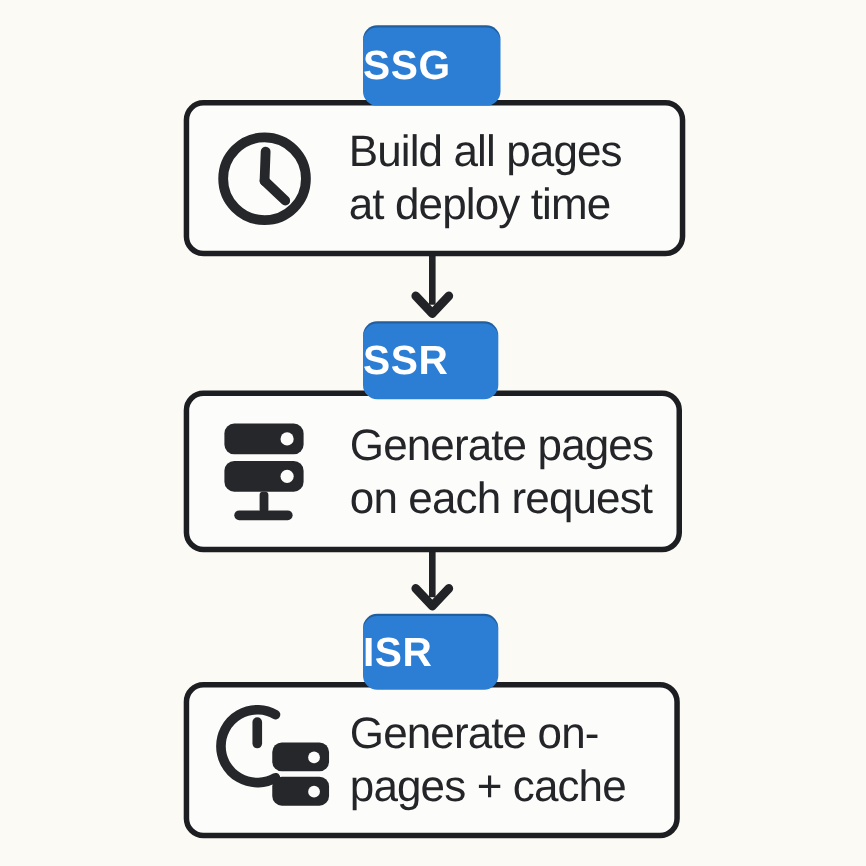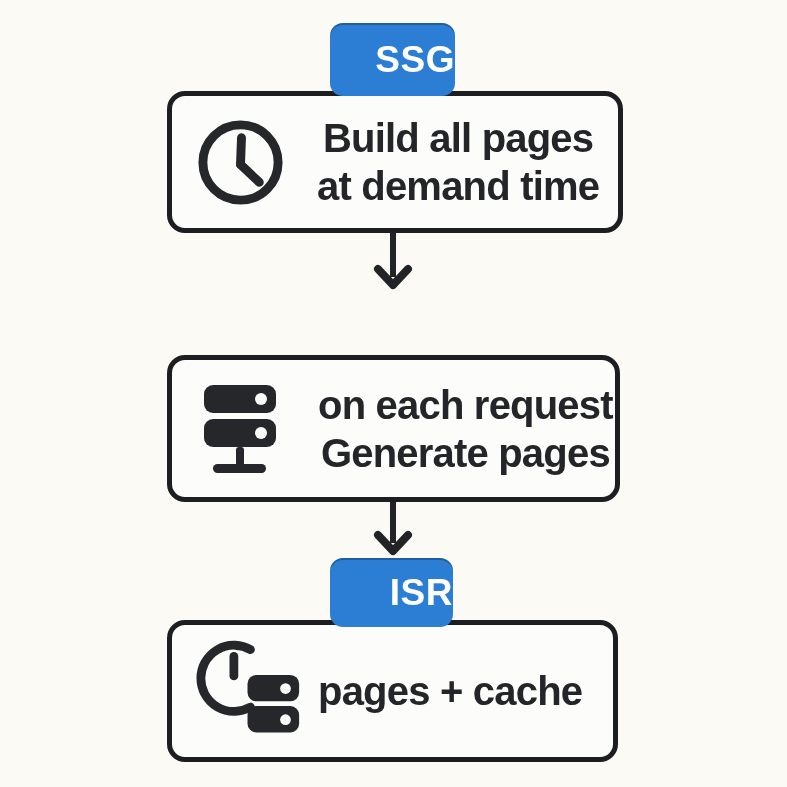--- a/index.html
+++ b/index.html
@@ -16,46 +16,45 @@
     overflow: hidden;
   }
   .badge {
     position: absolute;
     width: 124px;
     height: 71px;
     background: #2b7ed3;
     border-radius: 13px;
     display: flex;
     align-items: center;
-    justify-content: flex-end;
+    justify-content: flex-start;
     color: #ffffff;
     font-size: 37px;
     font-weight: bold;
     letter-spacing: 0.5px;
     z-index: 3;
     box-shadow: inset 0 2px 0 rgba(0,0,0,0.25);
   }
   .node-box {
     position: absolute;
     background: #fcfcfa;
     border: 5px solid #1d1e21;
     border-radius: 18px;
     box-sizing: border-box;
     display: flex;
     align-items: center;
     z-index: 2;
   }
   .node-text {
     color: #242529;
     font-size: 40px;
-    font-weight: bold;
+    font-weight: normal;
     line-height: 48px;
     letter-spacing: -0.8px;
     white-space: nowrap;
-    text-align: center;
   }
   .icon-wrap {
     flex: 0 0 auto;
     display: flex;
     align-items: center;
     justify-content: center;
   }
   .arrow {
     position: absolute;
     z-index: 1;
@@ -73,44 +72,47 @@
   <div class="node-box" style="left:167px; top:91px; width:456px; height:142px; padding-left:21px;">
     <span class="icon-wrap">
       <svg width="95" height="95" viewBox="0 0 96 96">
         <circle cx="48" cy="48" r="38" fill="none" stroke="#26272b" stroke-width="9"></circle>
         <line x1="48" y1="50" x2="49" y2="23" stroke="#26272b" stroke-width="9" stroke-linecap="round"></line>
         <line x1="48" y1="50" x2="67" y2="68" stroke="#26272b" stroke-width="9" stroke-linecap="round"></line>
       </svg>
     </span>
     <div class="node-text" style="margin-left:29px;">
       <div>Build all pages</div>
-      <div>at demand time</div>
+      <div>at deploy time</div>
     </div>
   </div>
 
   <svg class="arrow" style="left:363px; top:231px;" width="60" height="61" viewBox="0 0 60 61">
     <line x1="30" y1="0" x2="30" y2="46" stroke="#222327" stroke-width="6"></line>
     <polyline points="15,38 30,54 45,38" fill="none" stroke="#222327" stroke-width="8" stroke-linecap="round" stroke-linejoin="round"></polyline>
   </svg>
 
+  <div class="badge" style="left:330px; top:292px; width:123px; height:71px;">
+    <span>SSR</span>
+  </div>
 
   <div class="node-box" style="left:167px; top:355px; width:453px; height:147px; padding-left:24px;">
     <span class="icon-wrap">
       <svg width="100" height="100" viewBox="0 0 100 100">
         <rect x="8" y="6" width="72" height="28" rx="9" fill="#26272b"></rect>
         <circle cx="65" cy="20" r="6" fill="#fcfcfa"></circle>
         <rect x="8" y="40" width="72" height="28" rx="9" fill="#26272b"></rect>
         <circle cx="65" cy="54" r="6" fill="#fcfcfa"></circle>
         <rect x="40" y="68" width="8" height="19" rx="3" fill="#26272b"></rect>
         <rect x="17" y="85" width="53" height="9" rx="4.5" fill="#26272b"></rect>
       </svg>
     </span>
     <div class="node-text" style="margin-left:22px;">
+      <div>Generate pages</div>
       <div>on each request</div>
-      <div>Generate pages</div>
     </div>
   </div>
 
   <svg class="arrow" style="left:363px; top:500px;" width="60" height="58" viewBox="0 0 60 58">
     <line x1="30" y1="0" x2="30" y2="43" stroke="#222327" stroke-width="6"></line>
     <polyline points="15,35 30,51 45,35" fill="none" stroke="#222327" stroke-width="8" stroke-linecap="round" stroke-linejoin="round"></polyline>
   </svg>
 
   <div class="badge" style="left:330px; top:558px; width:123px; height:69px;">
     <span>ISR</span>
@@ -121,17 +123,18 @@
       <svg width="112" height="112" viewBox="0 0 115 115">
         <path d="M 60 15 A 34 34 0 1 0 60 74" fill="none" stroke="#26272b" stroke-width="9" stroke-linecap="round"></path>
         <line x1="43" y1="22" x2="43" y2="42" stroke="#26272b" stroke-width="9" stroke-linecap="round"></line>
         <rect x="57" y="41" width="53" height="27" rx="9" fill="#26272b"></rect>
         <circle cx="96" cy="55" r="5.5" fill="#fcfcfa"></circle>
         <rect x="57" y="73" width="53" height="27" rx="9" fill="#26272b"></rect>
         <circle cx="96" cy="87" r="5.5" fill="#fcfcfa"></circle>
       </svg>
     </span>
     <div class="node-text" style="margin-left:14px;">
+      <div>Generate on-</div>
       <div>pages + cache</div>
     </div>
   </div>
 
 </div>
 
 </body></html>

